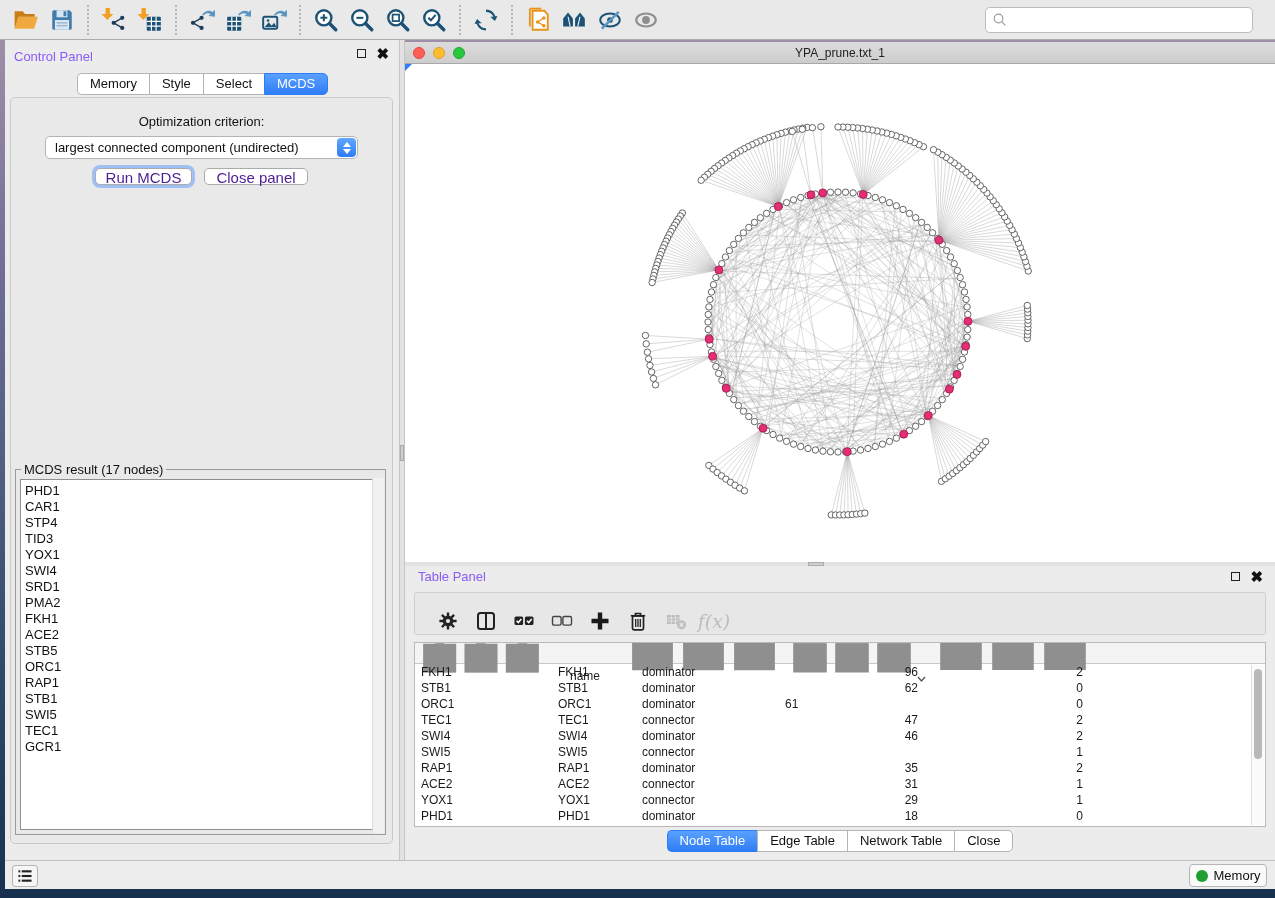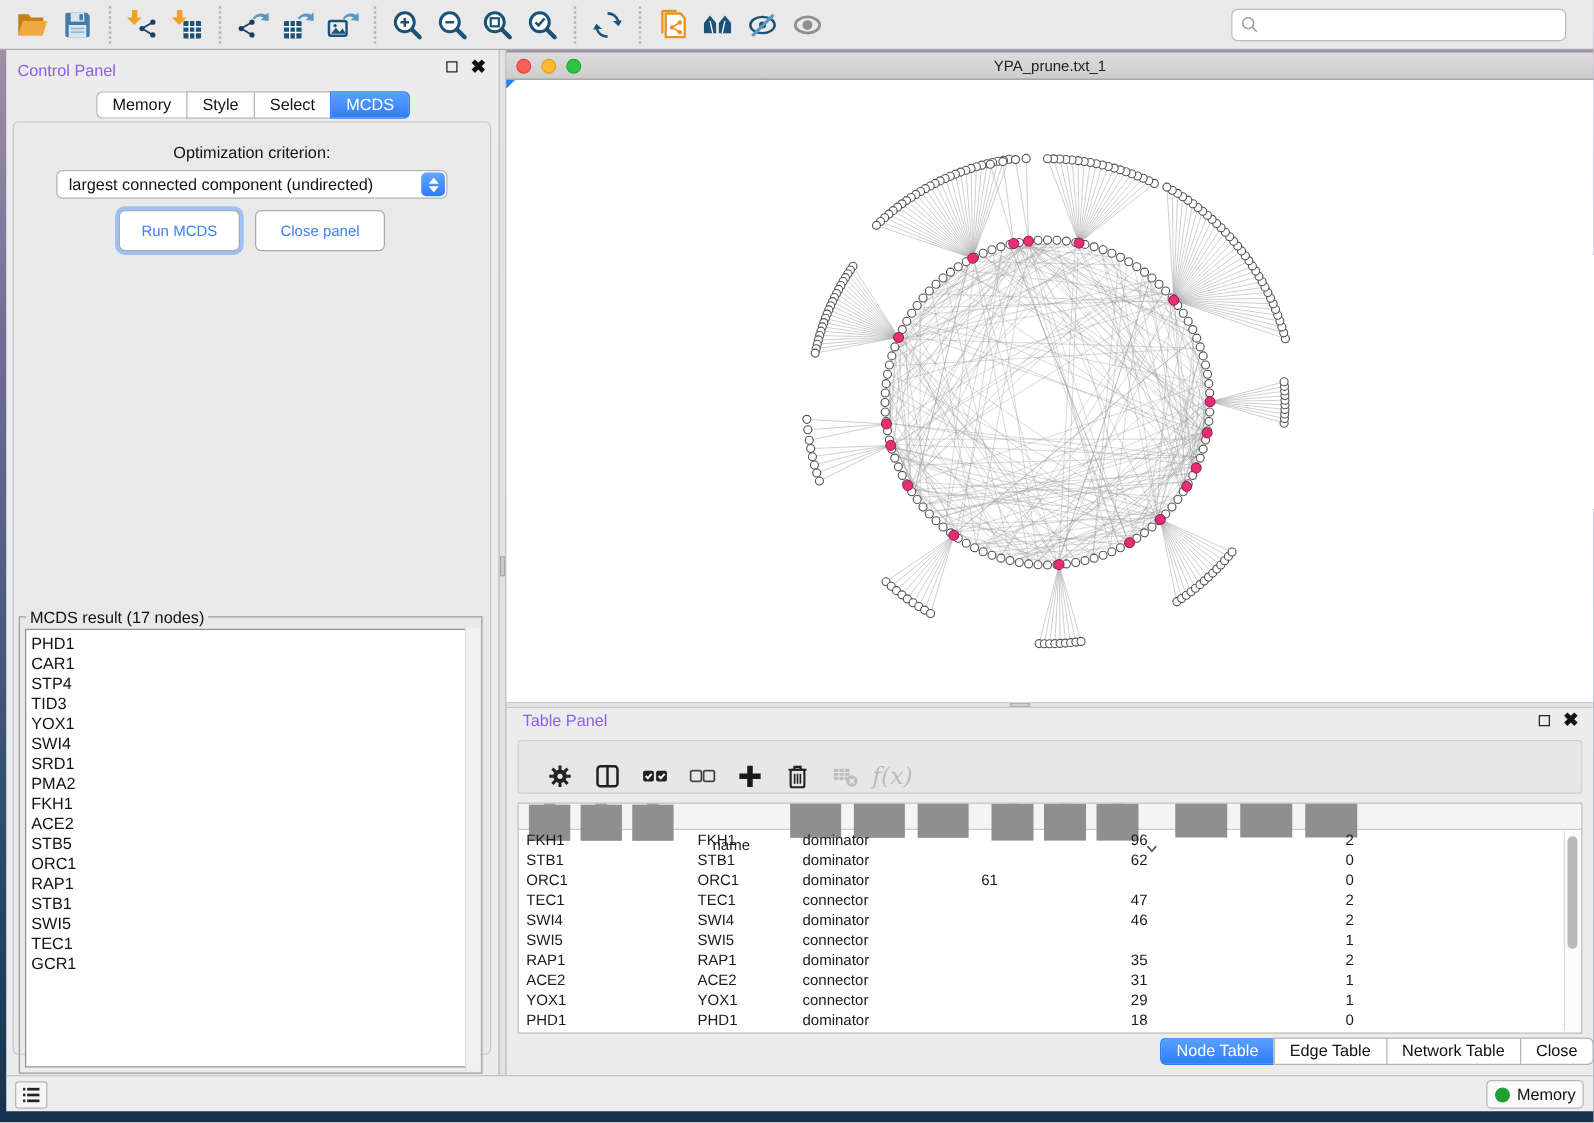--- a/index.html
+++ b/index.html
@@ -37,25 +37,25 @@
     border:1px solid #c9c9c9; border-radius:5px; }
   #opt-label { top:16px; width:100%; text-align:center; font-size:13px; color:#111; }
   #opt-dropdown { left:34px; top:38px; width:313px; height:23px; background:#fff; border:1px solid #b4b4b4;
     border-radius:5px; font-size:13px; display:flex; align-items:center; padding-left:9px; color:#111; }
   #opt-stepper { position:absolute; right:1px; top:1px; bottom:1px; width:19px; border-radius:4px;
     background:linear-gradient(#63a7ff,#2d7cf7); display:flex; flex-direction:column;
     align-items:center; justify-content:center; gap:2px; }
   #opt-stepper i { width:0; height:0; border-left:4px solid transparent; border-right:4px solid transparent; }
   #opt-stepper .up { border-bottom:5px solid #fff; }
   #opt-stepper .dn { border-top:5px solid #fff; }
-  .cp-btn { position:absolute; top:70px; height:33px; background:#fff; border:1px solid #ababab;
-    border-radius:5px; font-size:12px; font-family:inherit; color:#3b82f6; }
+  .cp-btn { position:absolute; top:70px; height:17px; background:#fff; border:1px solid #ababab;
+    border-radius:5px; font-size:15px; font-family:inherit; color:#4c1d95; }
   #run-btn { left:84px; width:97px; box-shadow:0 0 0 3px rgba(110,165,250,.6); }
   #closep-btn { left:193px; width:104px; }
-  #result-box { position:absolute; left:4px; top:388px; width:371px; height:373px;
+  #result-box { position:absolute; left:4px; top:364px; width:371px; height:373px;
     border:1px solid #9b9b9b; background:transparent; }
   #result-box legend { font-size:13px; color:#111; margin-left:5px; padding:0 3px; }
   #result-list { position:absolute; left:4px; top:2px; right:4px; bottom:4px; background:#fff;
     border:1px solid #8f8f8f; overflow:hidden; padding:3px 0 0 4px; }
   .result-line { font-size:13px; line-height:16px; color:#111; }
   #result-scroll { position:absolute; right:1px; top:1px; bottom:1px; width:12px;
     background:#f1f1f1; border-left:1px solid #dcdcdc; }
 
   
   #vsplit { left:399px; top:40px; width:6px; height:820px; background:#e2e2e2;
@@ -92,21 +92,21 @@
   .th { display:flex; align-items:flex-end; border-right:1px solid #d8d8d8; padding:0 4px;
     font-size:12px; color:#222;margin-top:40px; }
   .th .lbl { flex:1; text-align:center; white-space:nowrap; overflow:hidden; }
   .th svg.chev { width:9px; height:8px; flex:0 0 auto; margin-left:2px; }
   .tr { display:flex; height:16px; }
   .td { font-size:12px; color:#1a1a1a; line-height:16px; white-space:nowrap; overflow:hidden; }
   #tp-scroll { position:absolute; right:1px; top:22px; bottom:1px; width:13px;
     background:#fbfbfb; border-left:1px solid #ddd; }
   #tp-thumb { position:absolute; left:2px; right:2px; top:4px; height:90px;
     background:#b9b9b9; border-radius:6px; }
-  #tp-tabsbar { left:0; top:264px; width:870px; height:28px; display:flex; justify-content:flex-end; }
+  #tp-tabsbar { left:0; top:264px; width:870px; height:28px; display:flex; justify-content:center; }
 
   
   #status-bar { left:5px; top:860px; width:1270px; height:29px; background:#ededed;
     border-top:1px solid #c2c2c2; }
   #list-btn { position:absolute; left:7px; top:4px; width:26px; height:22px; background:#f6f6f6;
     border:1px solid #b5b5b5; border-radius:3px; display:flex; align-items:center; justify-content:center; }
   #list-btn svg { width:18px; height:18px; }
   #memory-btn { position:absolute; right:8px; top:3px; width:78px; height:23px; background:#fafafa;
     border:1px solid #b5b5b5; border-radius:4px; display:flex; align-items:center;
     justify-content:center; gap:6px; font-size:13px; color:#111; }

